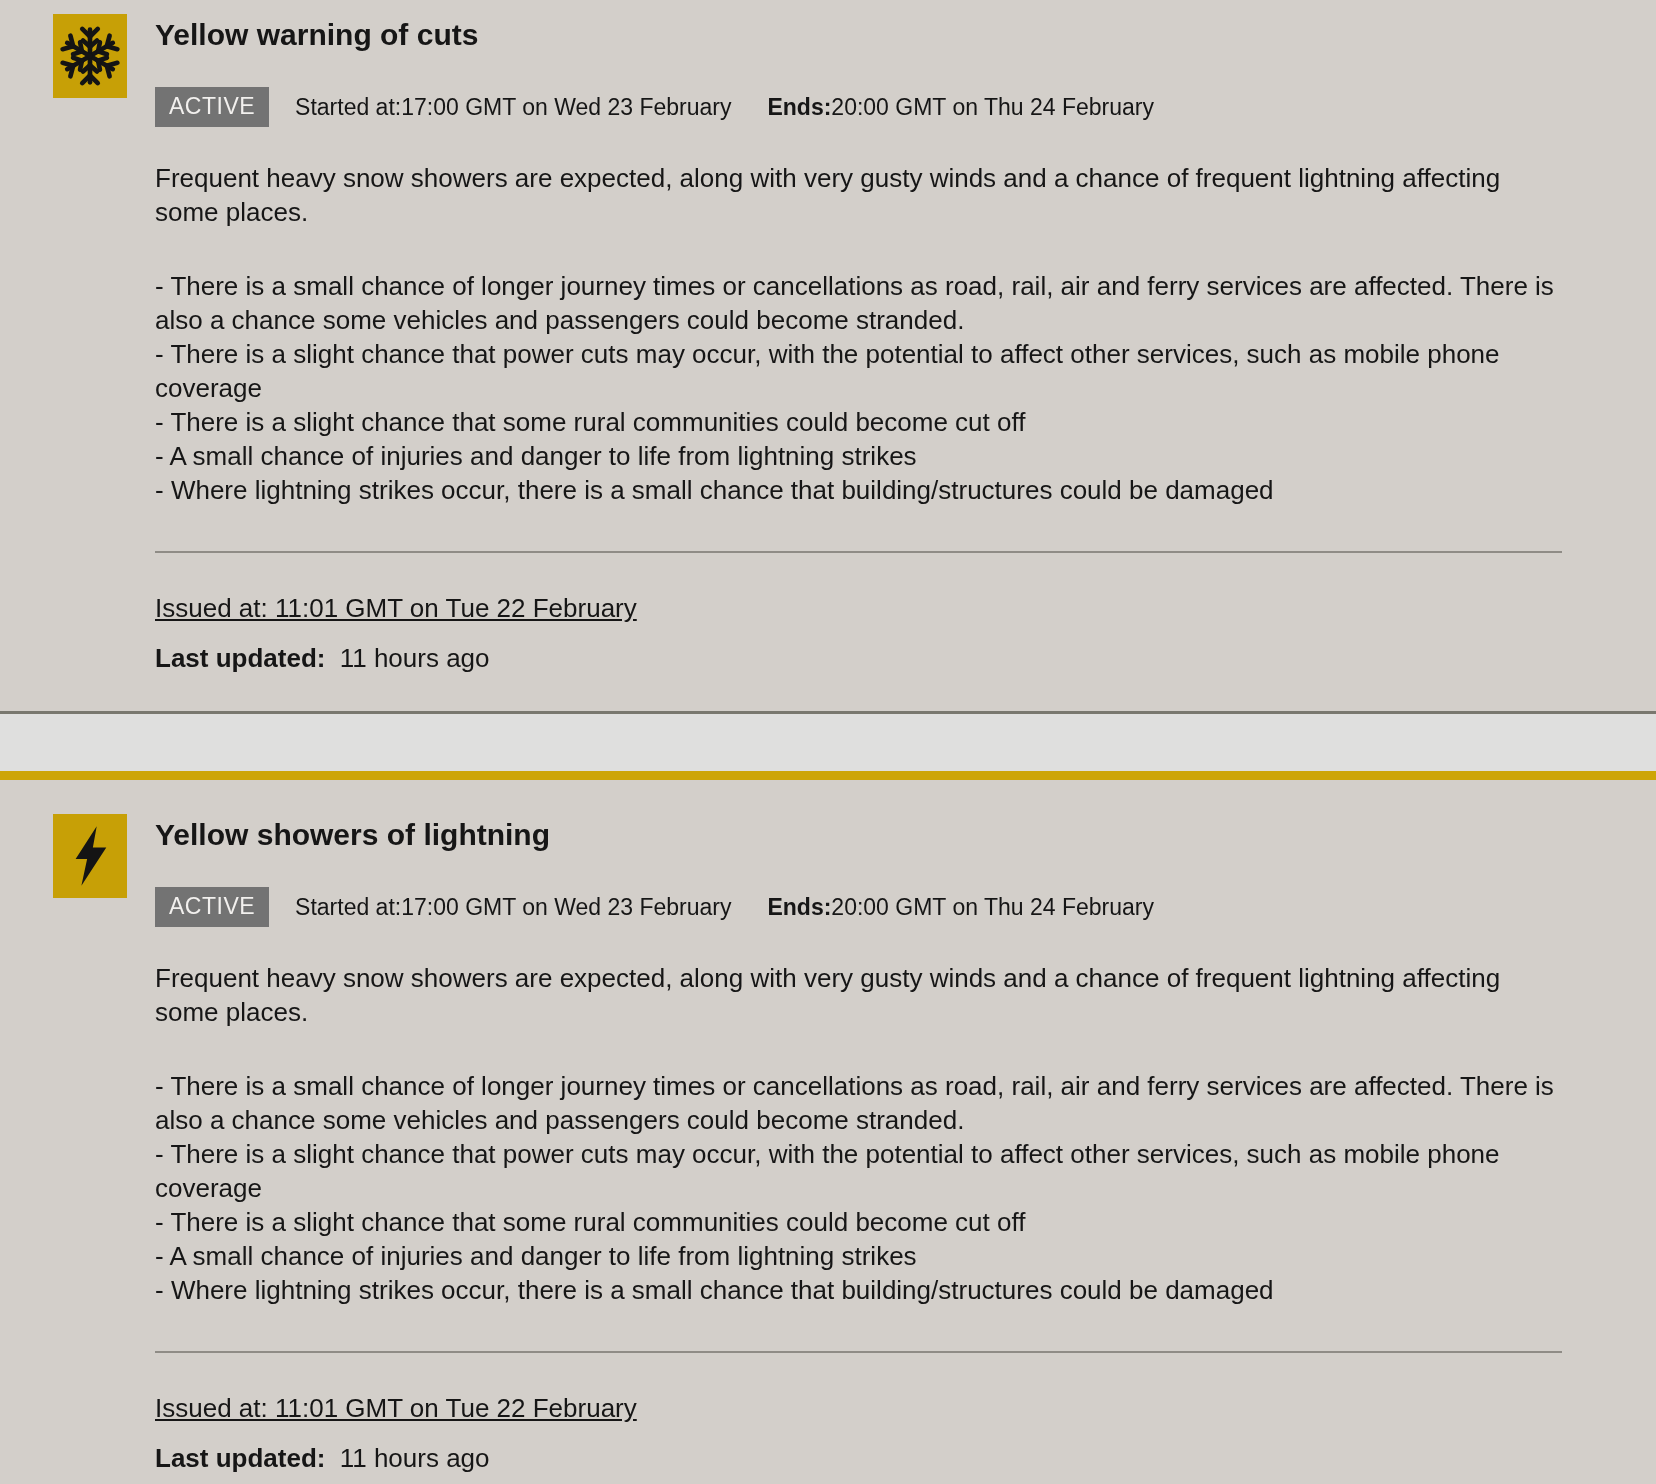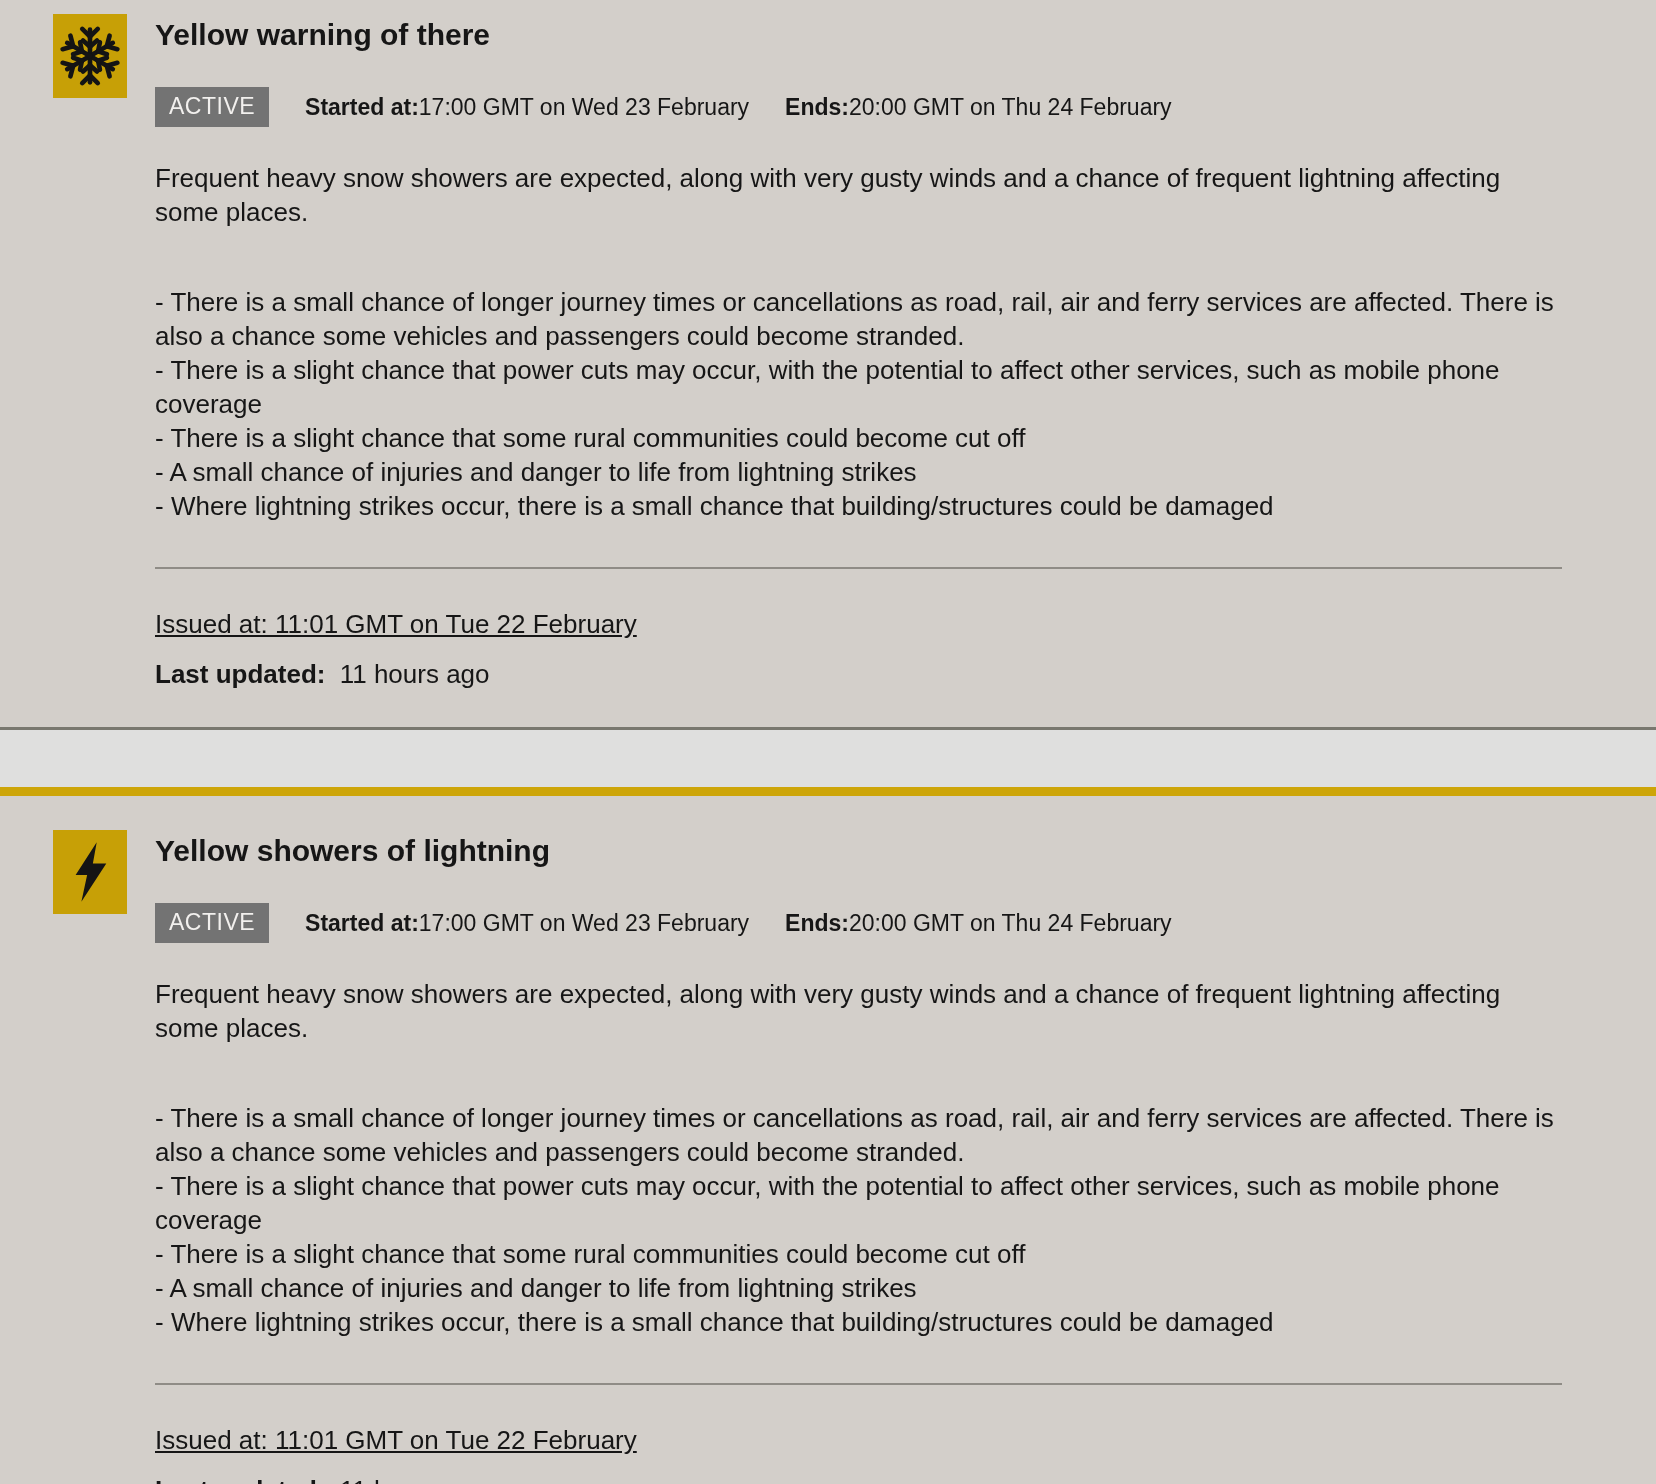--- a/index.html
+++ b/index.html
@@ -66,31 +66,31 @@
     line-height: 28px;
     white-space: nowrap;
   }
   .badge {
     background: #737373;
     color: #f2f0ee;
     padding: 5px 14px 7px 14px;
     font-size: 23px;
     letter-spacing: 0.5px;
   }
-  .meta .lbl-start { font-weight: 700; margin-left: 36px; }
+  .meta .lbl-start { font-weight: 400; margin-left: 26px; }
   .meta .lbl-ends  { font-weight: 700; margin-left: 36px; }
   .meta .val { margin-left: 0; }
   .content {
     margin-left: 155px;
     margin-right: 94px;
     font-size: 26px;
     line-height: 34px;
   }
   .summary { margin: 34px 0 0 0; }
-  .details { margin-top: 56px; }
+  .details { margin-top: 40px; }
   .detail-line { margin: 0; }
   .divider {
     margin: 44px 0 0 0;
     border: none;
     border-top: 2px solid #8f8c86;
     height: 0;
   }
   .issued { margin: 38px 0 0 0; text-decoration: underline; }
   .updated { margin: 16px 0 0 0; }
   .updated .ulbl { font-weight: 700; }
@@ -114,21 +114,21 @@
           </g>
           <use href="#sf-arm" transform="rotate(60 40 40)"></use>
           <use href="#sf-arm" transform="rotate(120 40 40)"></use>
           <use href="#sf-arm" transform="rotate(180 40 40)"></use>
           <use href="#sf-arm" transform="rotate(240 40 40)"></use>
           <use href="#sf-arm" transform="rotate(300 40 40)"></use>
         </g>
       </svg>
     </div>
     <div class="hright">
-      <h2 class="title">Yellow warning of there</h2>
+      <h2 class="title">Yellow warning of cuts</h2>
       <div class="meta">
         <span class="badge">ACTIVE</span>
         <span class="lbl-start">Started at:</span>
         <span class="val">17:00 GMT on Wed 23 February</span>
         <span class="lbl-ends">Ends:</span>
         <span class="val">20:00 GMT on Thu 24 February</span>
       </div>
     </div>
   </div>
   <div class="content">

